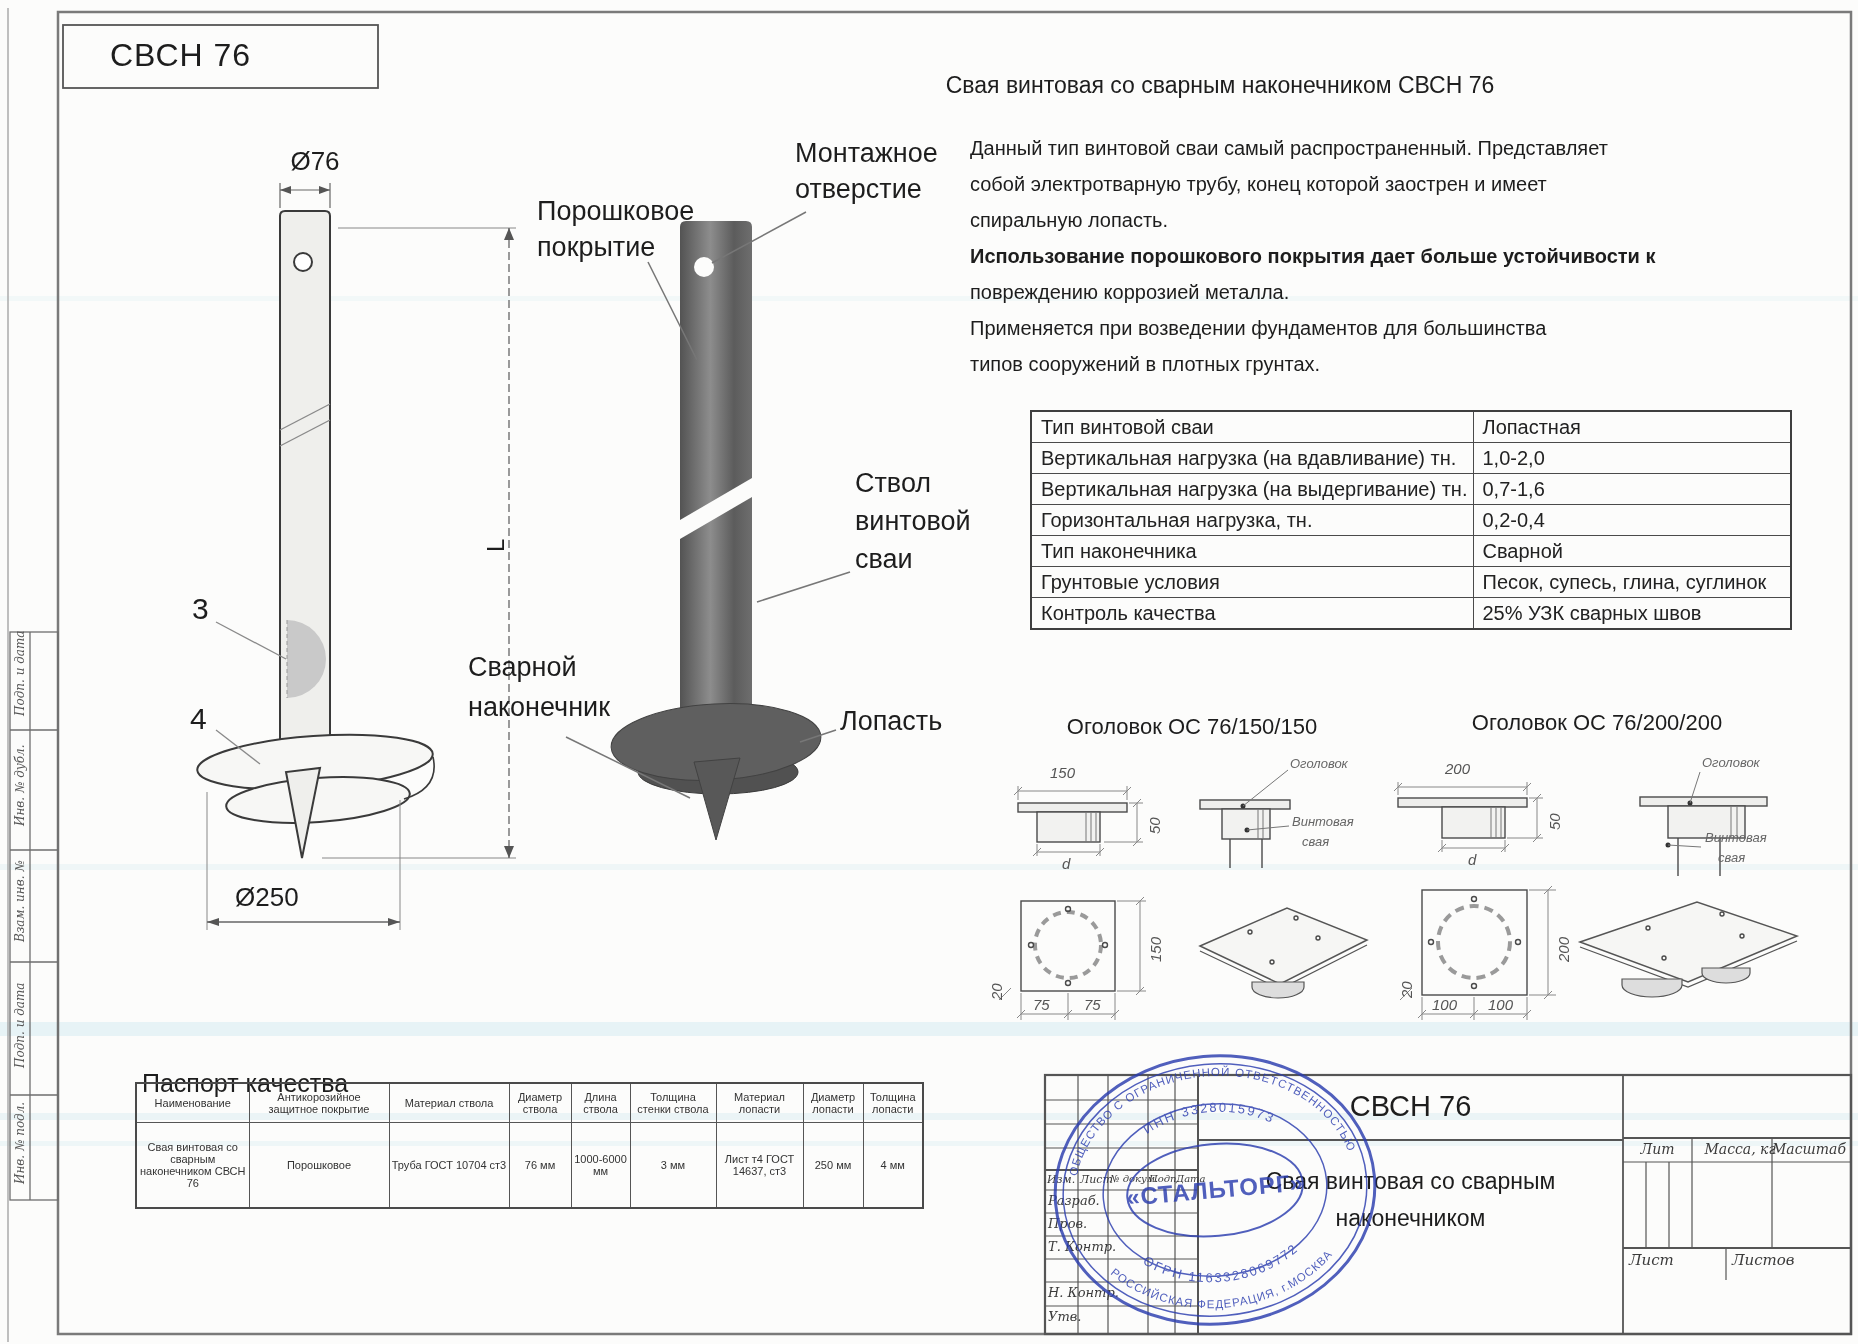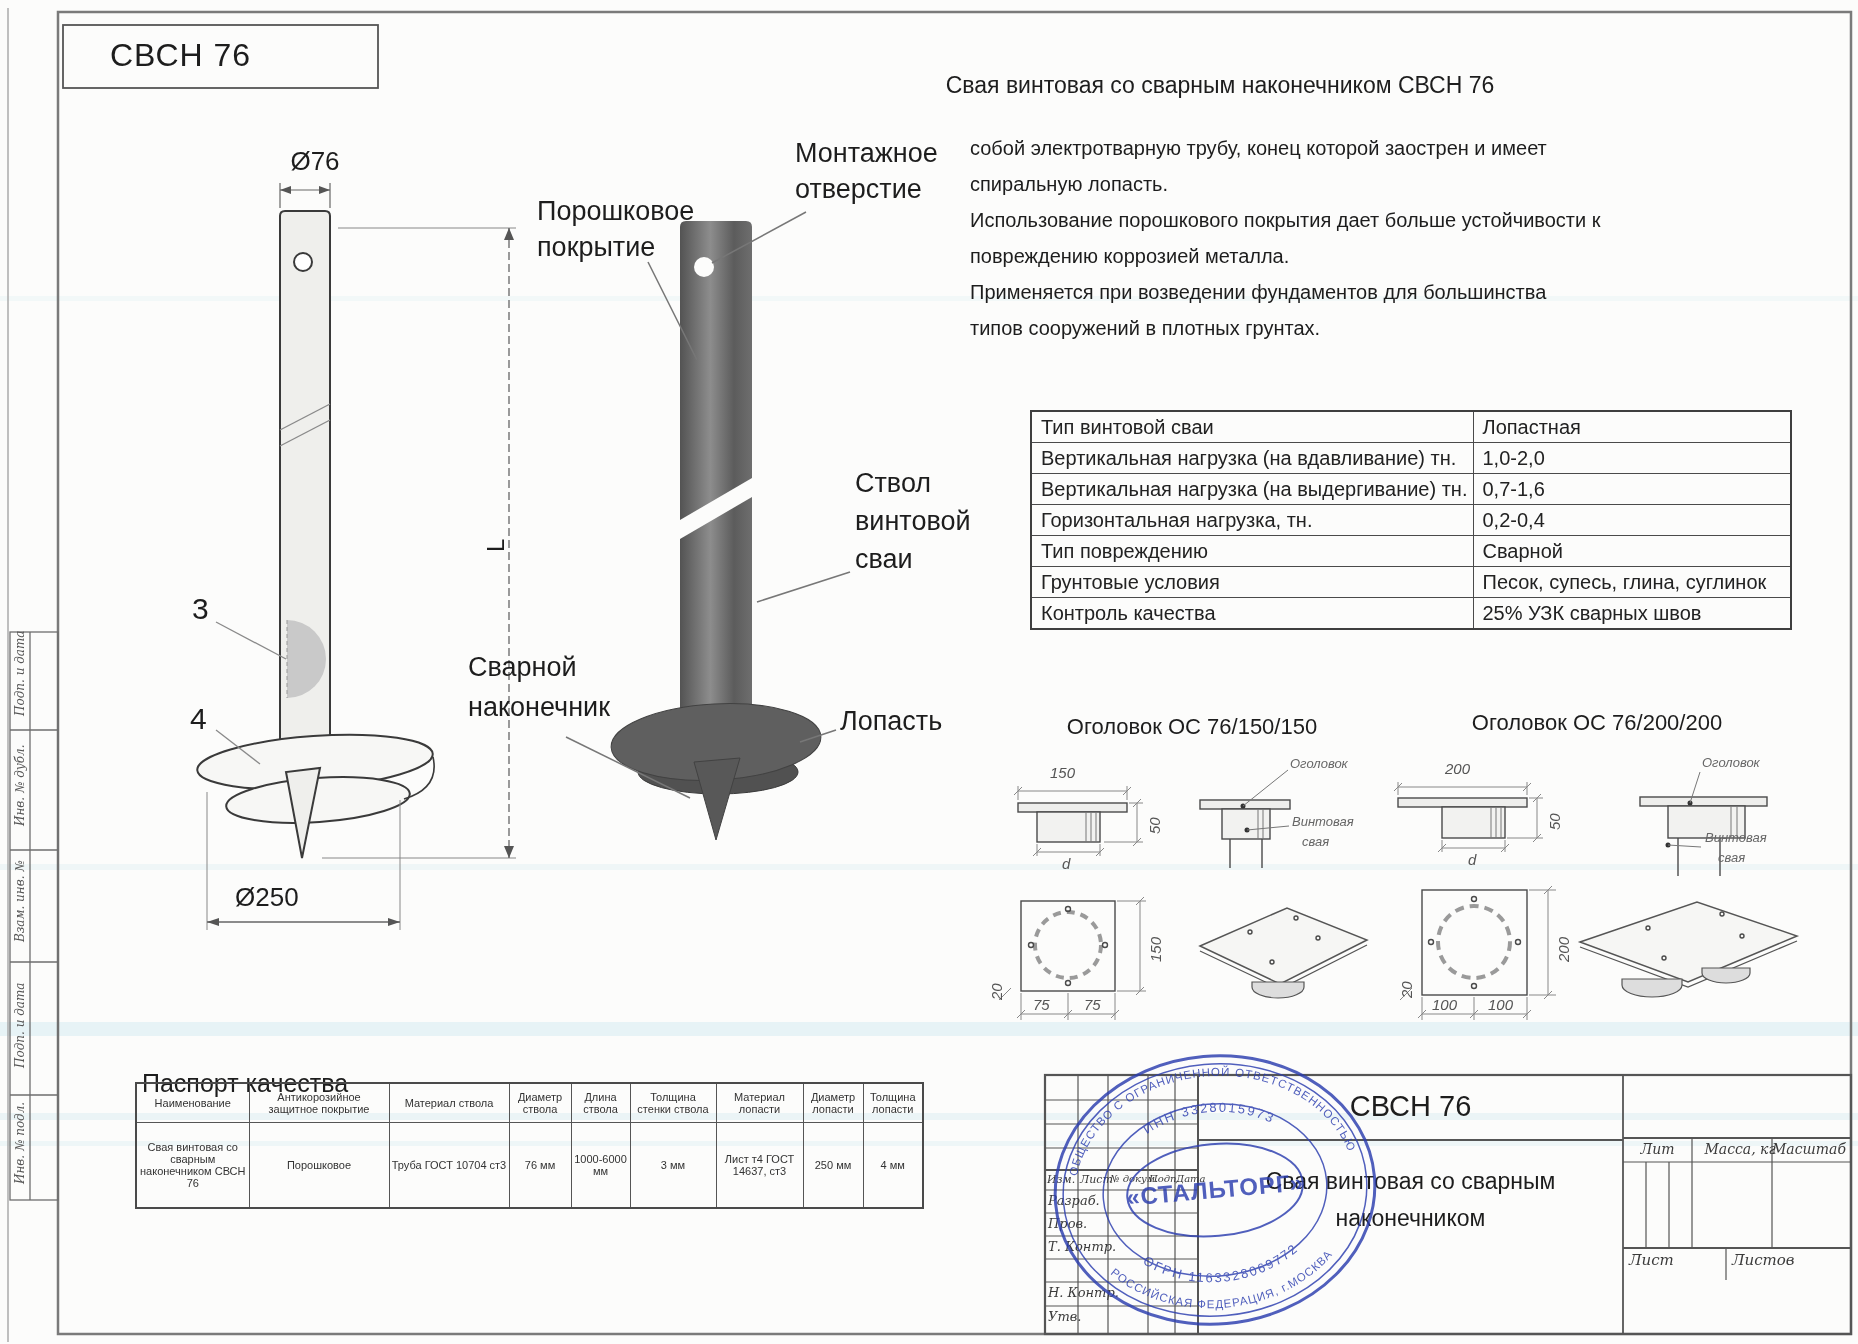--- a/index.html
+++ b/index.html
@@ -298,23 +298,24 @@
       <line x1="1669" y1="1162" x2="1669" y2="1248"></line>
       <line x1="1726" y1="1248" x2="1726" y2="1280"></line>
     </g>
   </svg>
 
   <div class="t" style="left:110px;top:37px;font-size:32px;letter-spacing:1px;">СВСН 76</div>
 
   <div class="t ctr" style="left:900px;top:72px;width:640px;font-size:23px;">Свая винтовая со сварным наконечником СВСН 76</div>
 
   <div class="abs" style="left:970px;top:130px;">
+    <div class="t" style="position:relative;font-size:20px;line-height:36px;">Данный тип винтовой сваи самый распространенный. Представляет</div>
     <div class="t" style="position:relative;font-size:20px;line-height:36px;">собой электротварную трубу, конец которой заострен и имеет</div>
     <div class="t" style="position:relative;font-size:20px;line-height:36px;">спиральную лопасть.</div>
-    <div class="t" style="position:relative;font-size:20px;line-height:36px;">Использование порошкового покрытия дает больше устойчивости к</div>
+    <div class="t" style="position:relative;font-size:20px;line-height:36px;font-weight:bold;">Использование порошкового покрытия дает больше устойчивости к</div>
     <div class="t" style="position:relative;font-size:20px;line-height:36px;">повреждению коррозией металла.</div>
     <div class="t" style="position:relative;font-size:20px;line-height:36px;">Применяется при возведении фундаментов для большинства</div>
     <div class="t" style="position:relative;font-size:20px;line-height:36px;">типов сооружений в плотных грунтах.</div>
   </div>
 
   <div class="t ctr" style="left:275px;top:146px;width:80px;font-size:26px;">Ø76</div>
   <div class="t" style="left:537px;top:196px;font-size:27px;">Порошковое</div>
   <div class="t" style="left:537px;top:232px;font-size:27px;">покрытие</div>
   <div class="t" style="left:795px;top:138px;font-size:27px;">Монтажное</div>
   <div class="t" style="left:795px;top:174px;font-size:27px;">отверстие</div>
@@ -346,21 +347,21 @@
           </tr>
       <tr>
             <td>Вертикальная нагрузка (на выдергивание) тн.</td>
             <td>0,7-1,6</td>
           </tr>
       <tr>
             <td>Горизонтальная нагрузка, тн.</td>
             <td>0,2-0,4</td>
           </tr>
       <tr>
-            <td>Тип повреждению</td>
+            <td>Тип наконечника</td>
             <td>Сварной</td>
           </tr>
       <tr>
             <td>Грунтовые условия</td>
             <td>Песок, супесь, глина, суглинок</td>
           </tr>
       <tr>
             <td>Контроль качества</td>
             <td>25% УЗК сварных швов</td>
           </tr>

